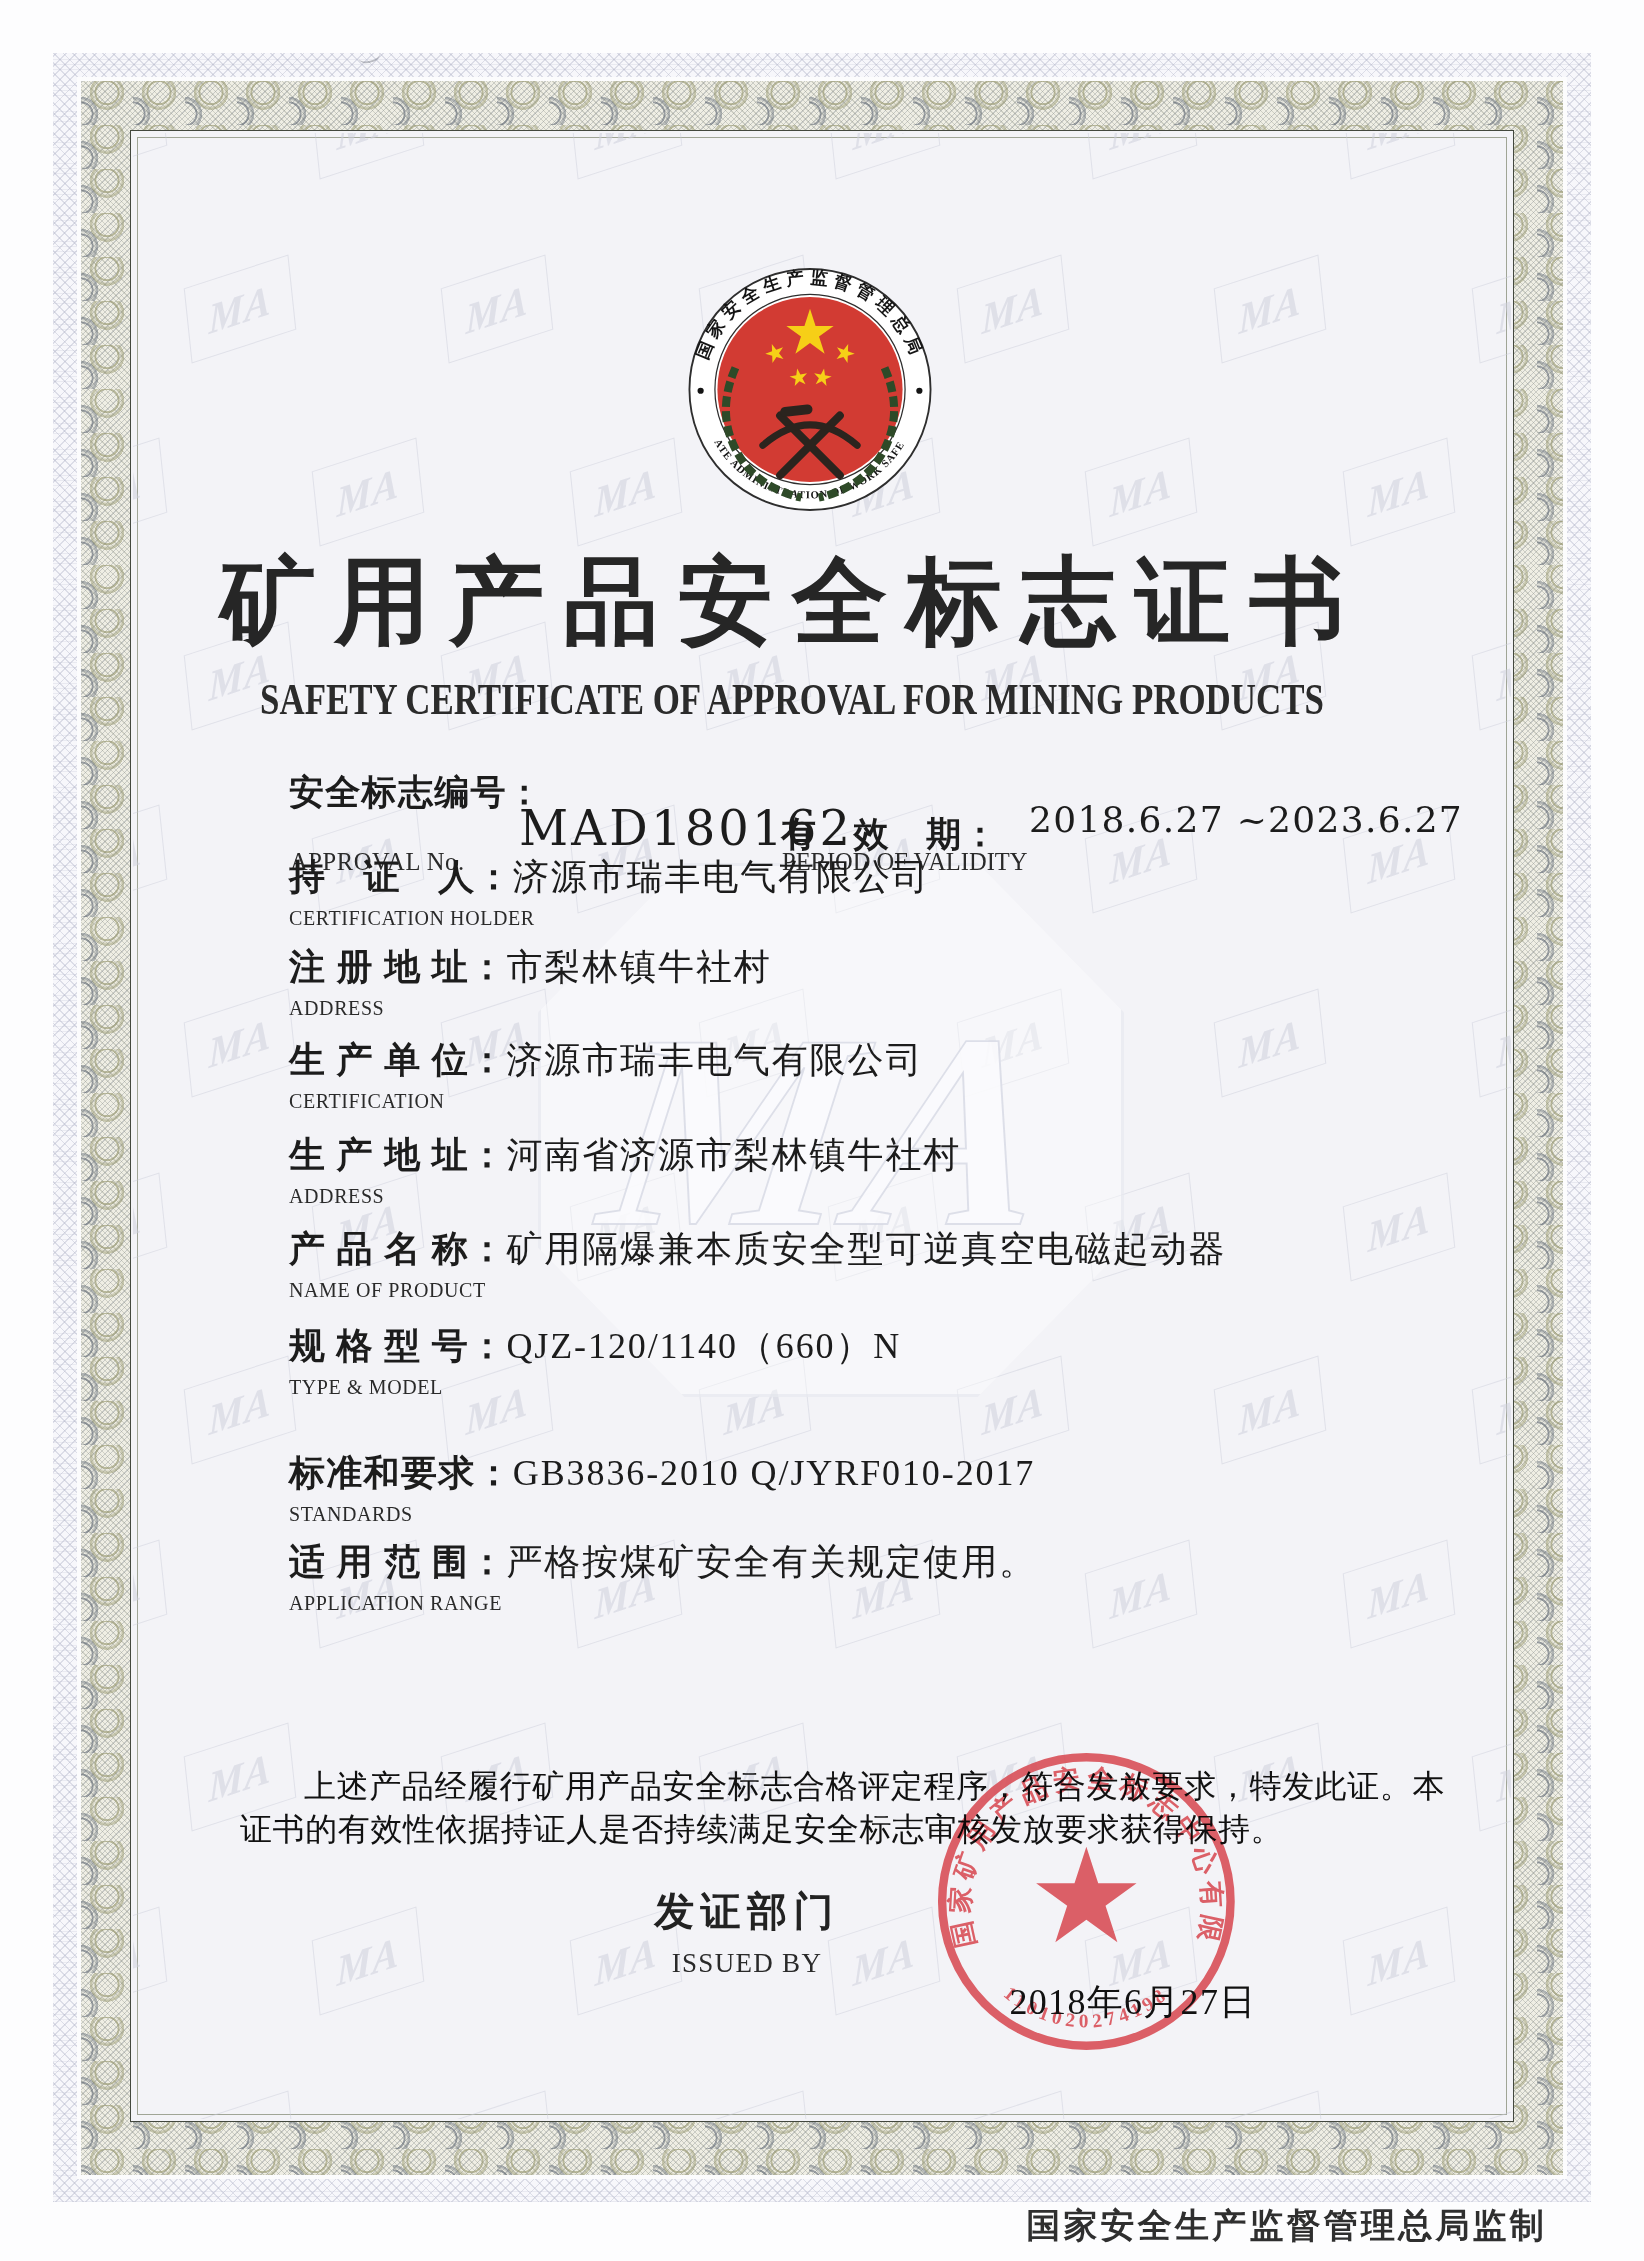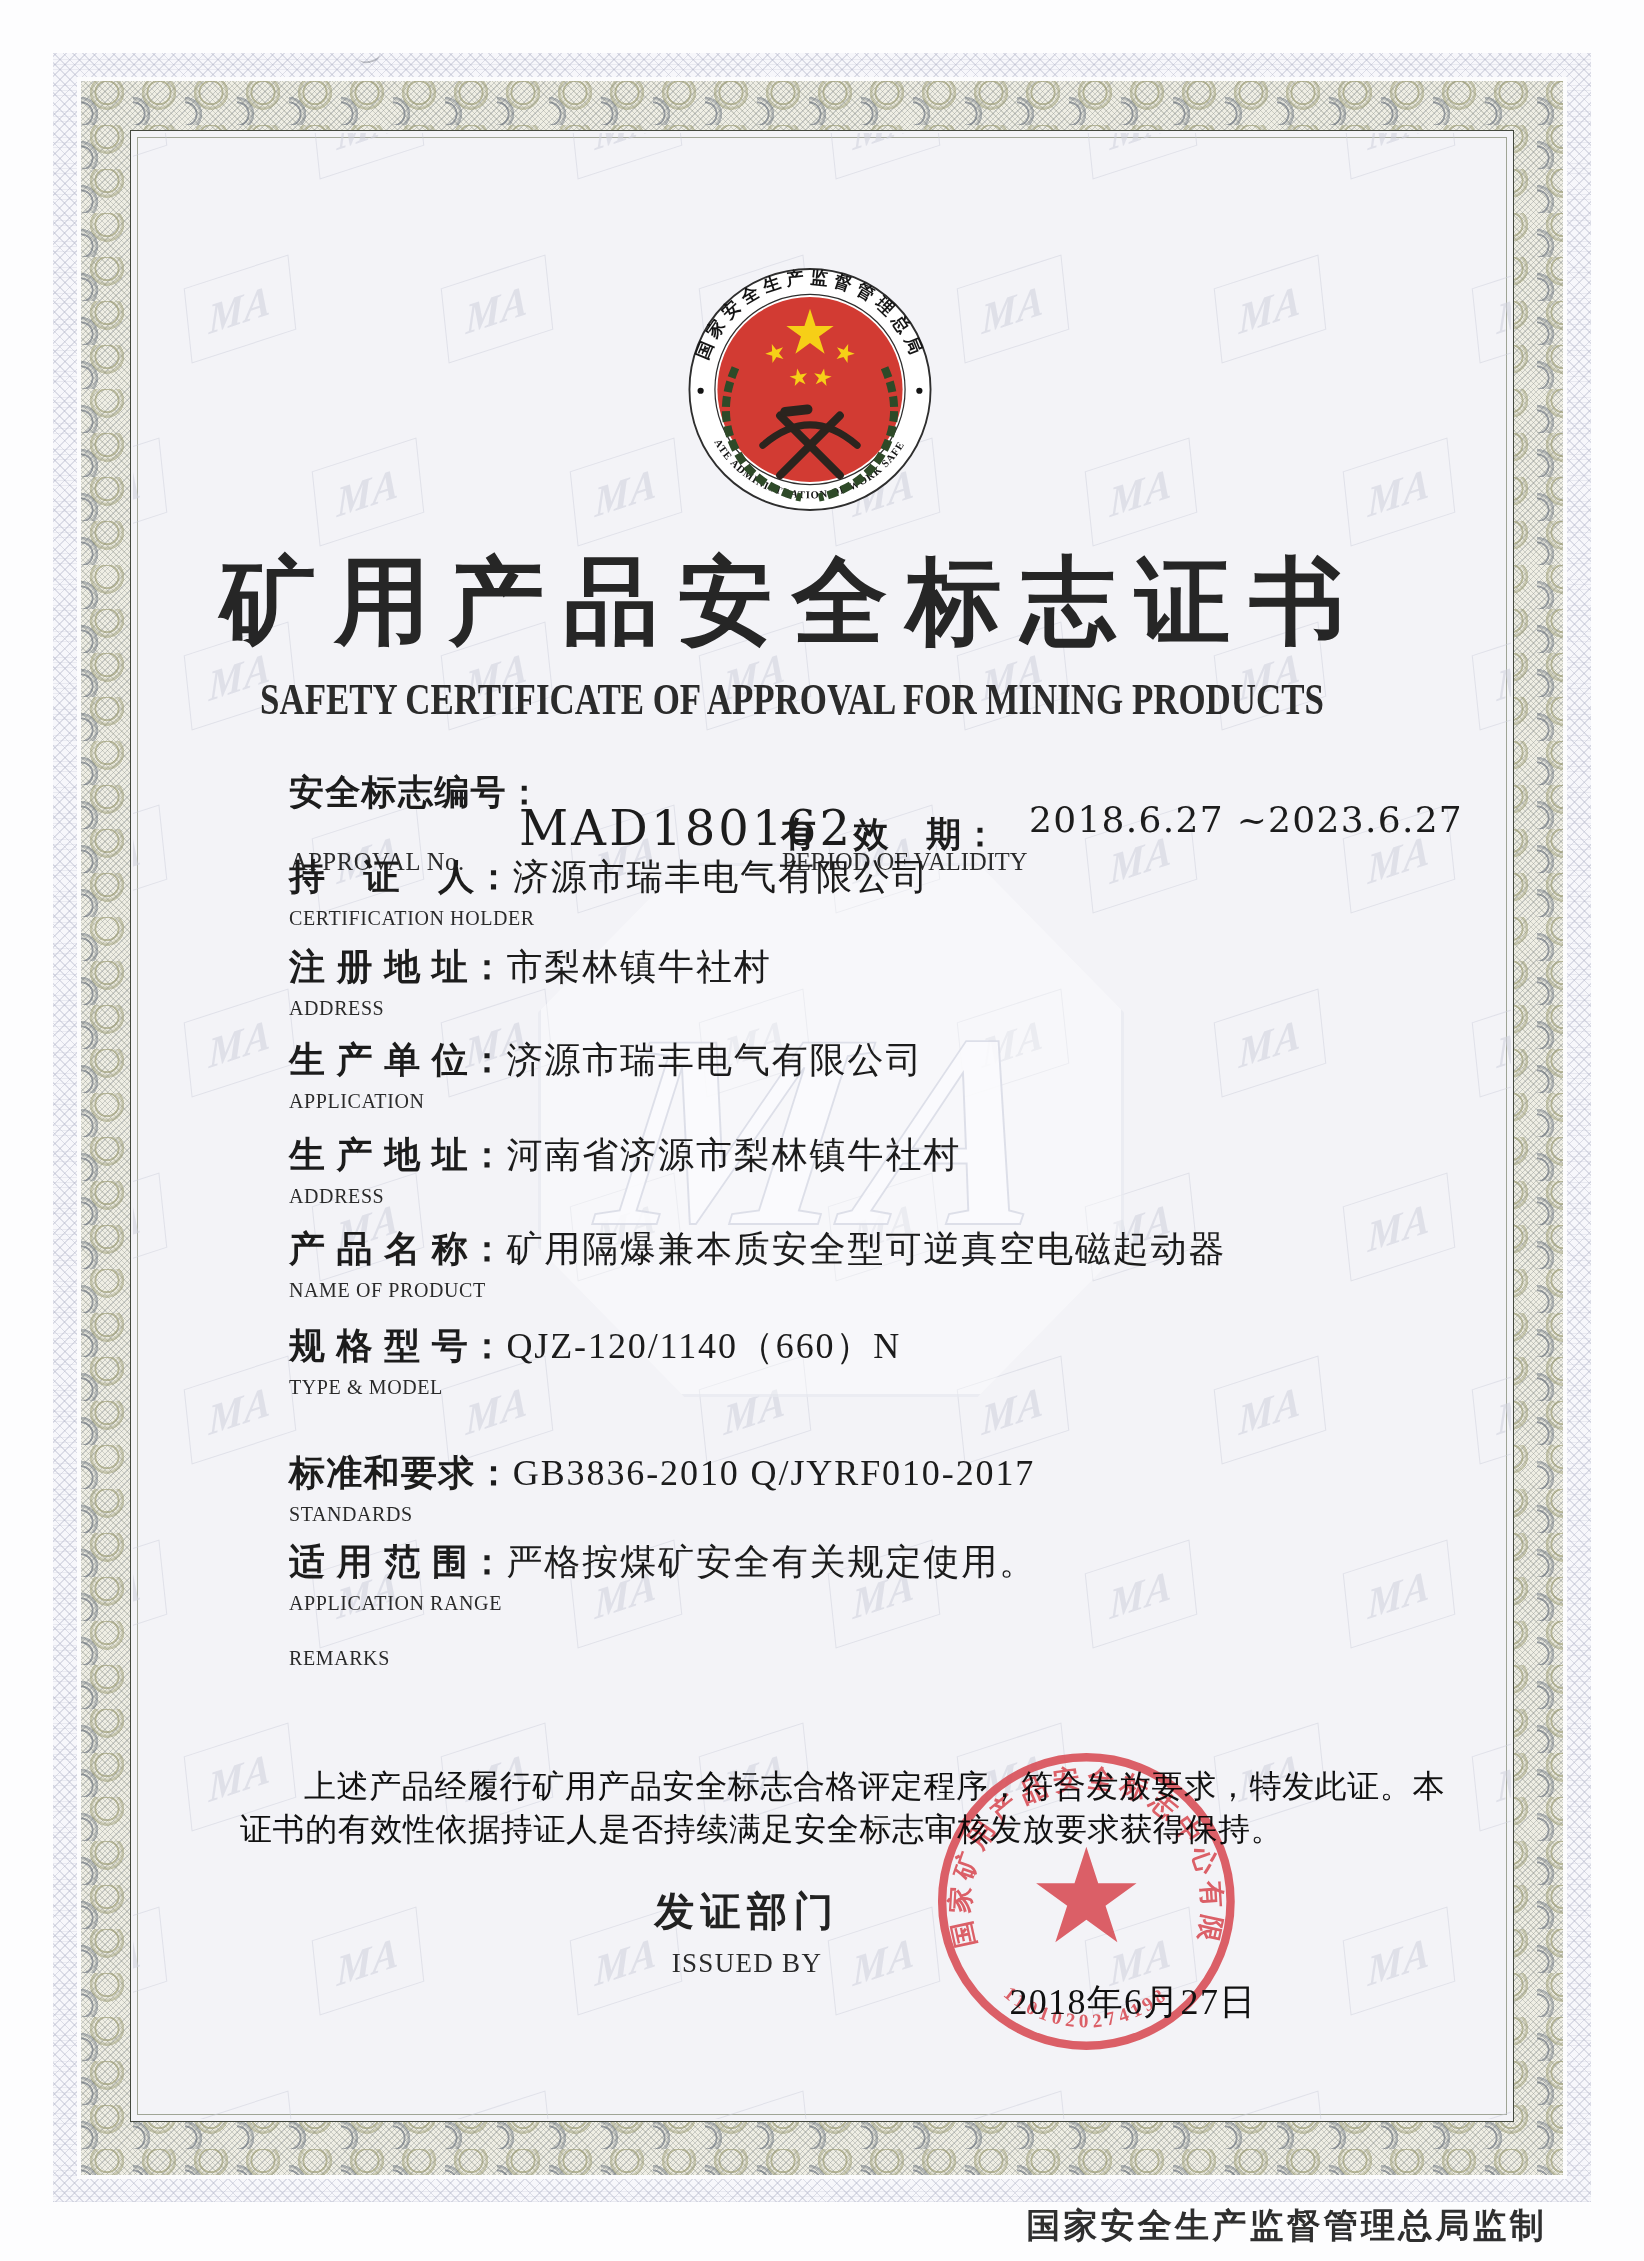--- a/index.html
+++ b/index.html
@@ -371,21 +371,21 @@
     <div class="row" style="top:857px">
       <div class="row-cn"><span class="row-label">持　证　人：</span><span class="row-value">济源市瑞丰电气有限公司</span></div>
       <div class="row-en">CERTIFICATION HOLDER</div>
     </div>
     <div class="row" style="top:947px">
       <div class="row-cn"><span class="row-label">注 册 地 址：</span><span class="row-value">市梨林镇牛社村</span></div>
       <div class="row-en">ADDRESS</div>
     </div>
     <div class="row" style="top:1040px">
       <div class="row-cn"><span class="row-label">生 产 单 位：</span><span class="row-value">济源市瑞丰电气有限公司</span></div>
-      <div class="row-en">APPLICATION</div>
+      <div class="row-en">CERTIFICATION</div>
     </div>
     <div class="row" style="top:1135px">
       <div class="row-cn"><span class="row-label">生 产 地 址：</span><span class="row-value">河南省济源市梨林镇牛社村</span></div>
       <div class="row-en">ADDRESS</div>
     </div>
     <div class="row" style="top:1229px">
       <div class="row-cn"><span class="row-label">产 品 名 称：</span><span class="row-value">矿用隔爆兼本质安全型可逆真空电磁起动器</span></div>
       <div class="row-en">NAME OF PRODUCT</div>
     </div>
     <div class="row" style="top:1326px">
@@ -394,21 +394,20 @@
     </div>
     <div class="row" style="top:1453px">
       <div class="row-cn"><span class="row-label">标准和要求：</span><span class="row-value">GB3836-2010  Q/JYRF010-2017</span></div>
       <div class="row-en">STANDARDS</div>
     </div>
     <div class="row" style="top:1542px">
       <div class="row-cn"><span class="row-label">适 用 范 围：</span><span class="row-value">严格按煤矿安全有关规定使用。</span></div>
       <div class="row-en">APPLICATION RANGE</div>
     </div>
     <div class="row" style="top:1638px">
-      <div class="row-en">REMARKS</div>
     </div>
 
     <div class="statement">
       <div class="l1">上述产品经履行矿用产品安全标志合格评定程序，符合发放要求，特发此证。本</div>
       <div class="l2">证书的有效性依据持证人是否持续满足安全标志审核发放要求获得保持。</div>
     </div>
 
     <div class="issuer">
       <div class="dept-cn">发证部门</div>
       <div class="dept-en">ISSUED BY</div>

